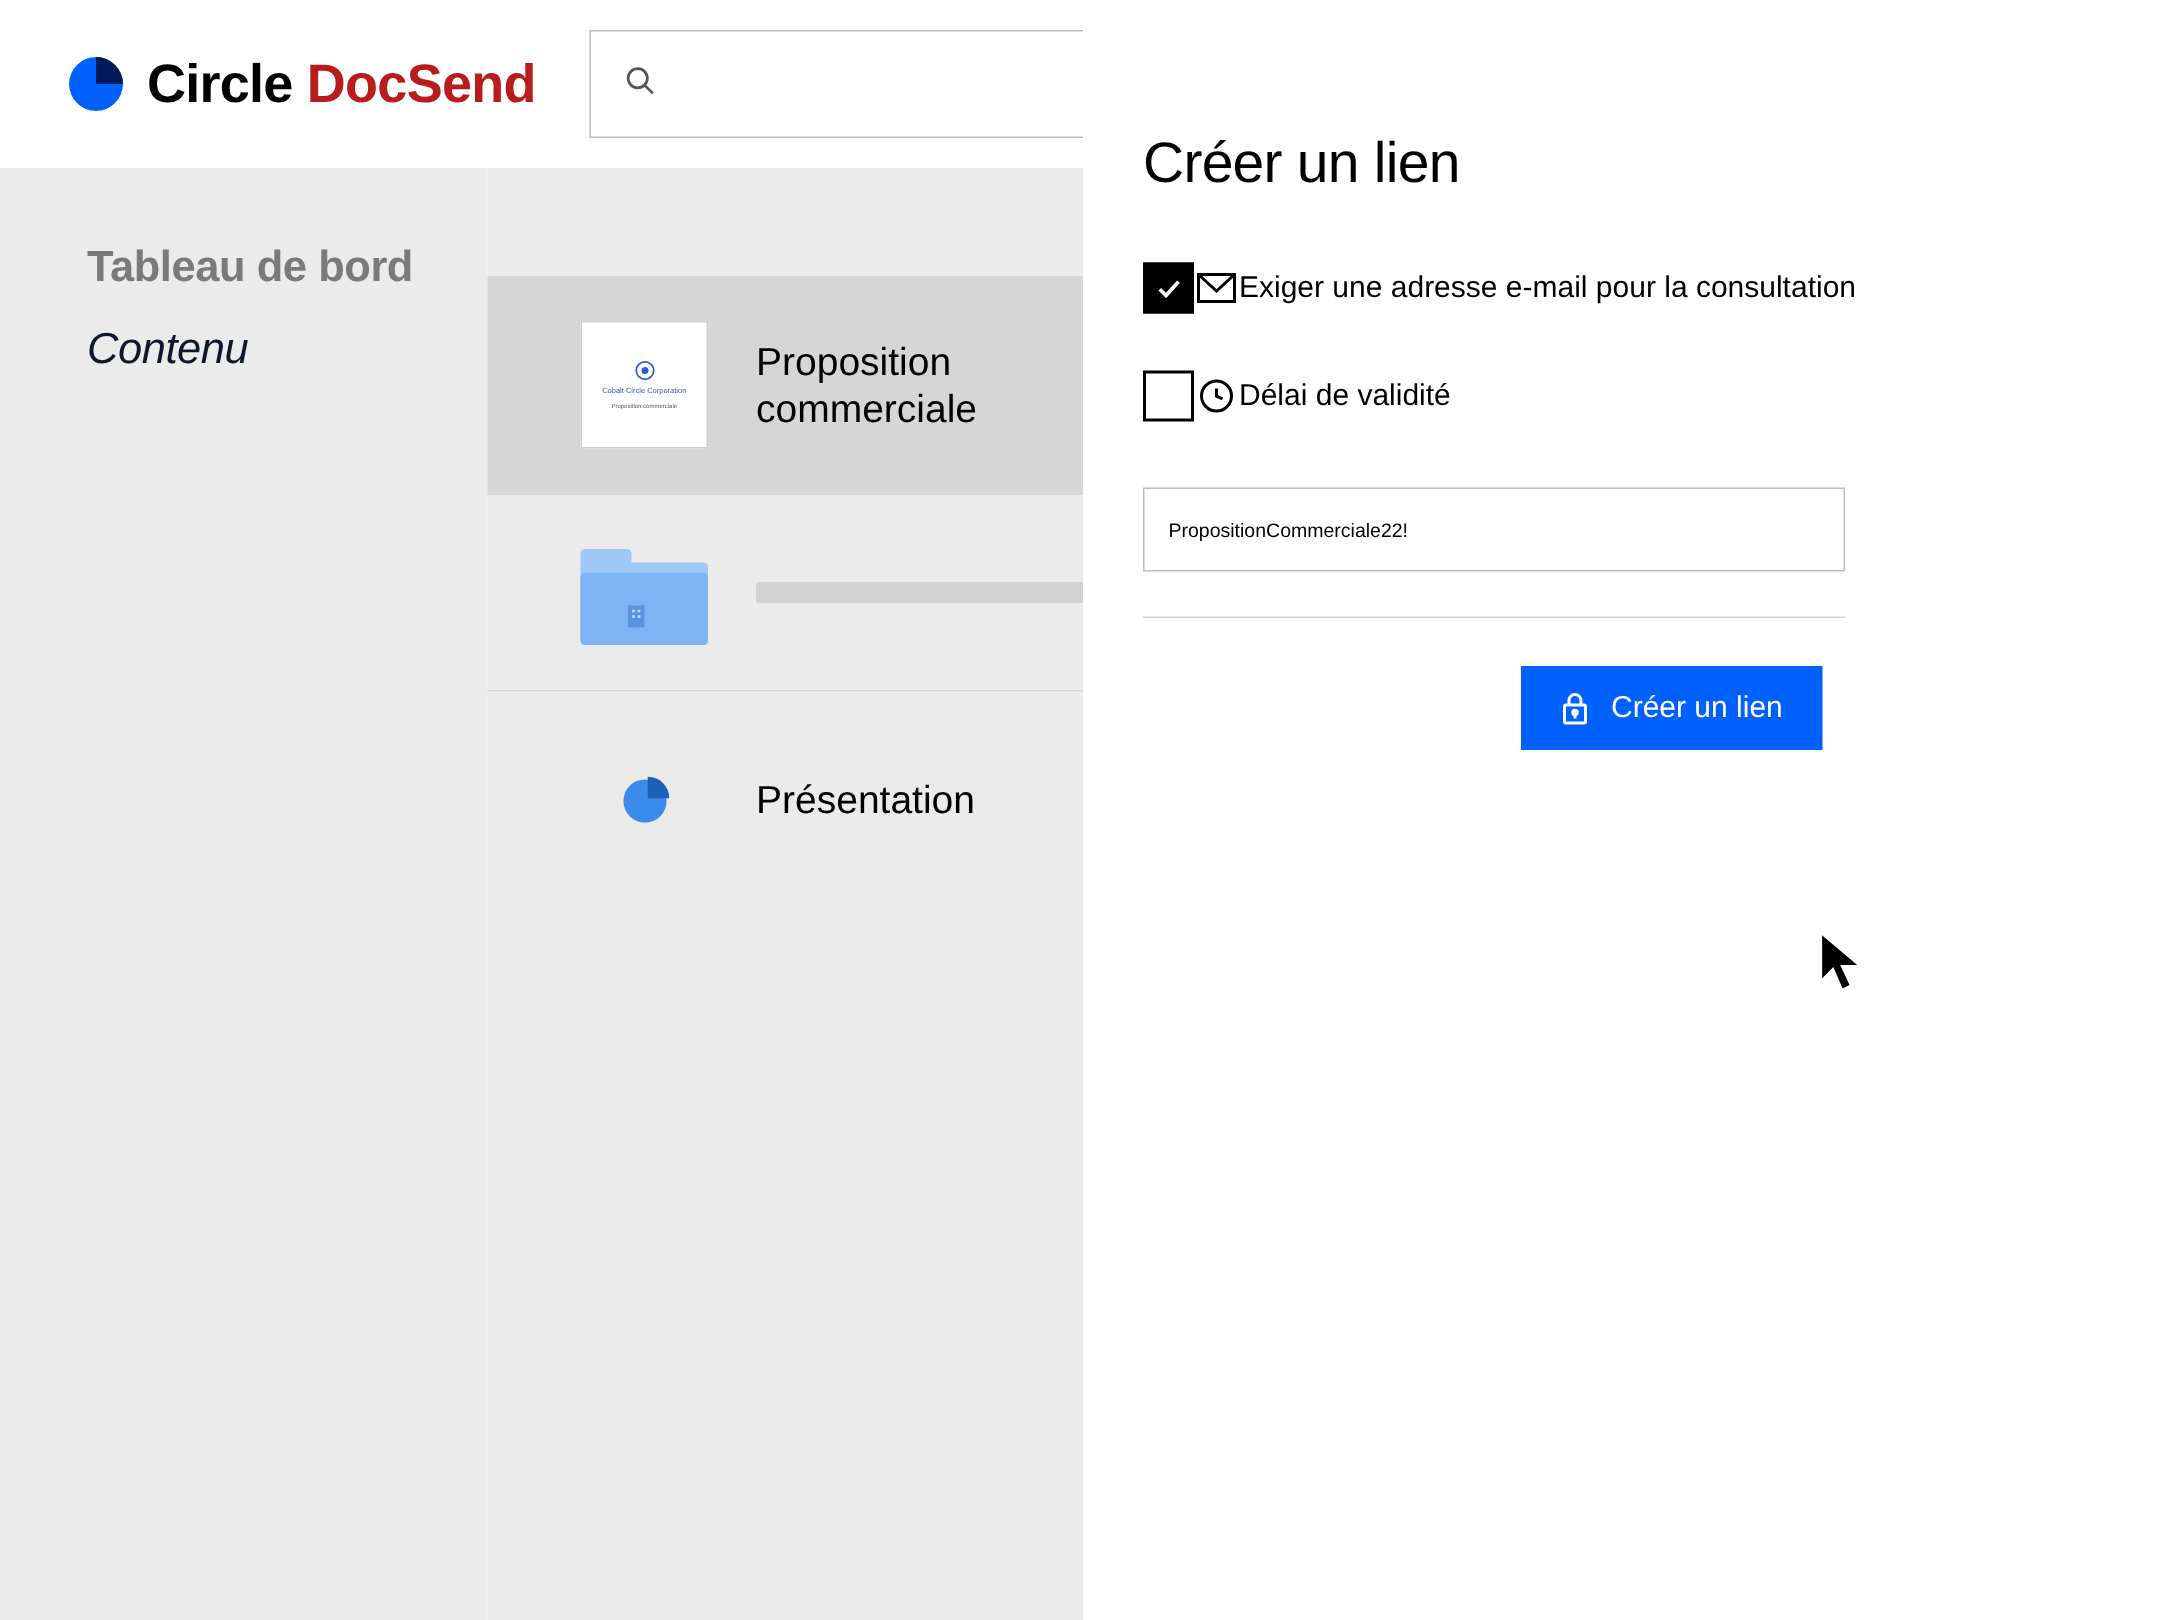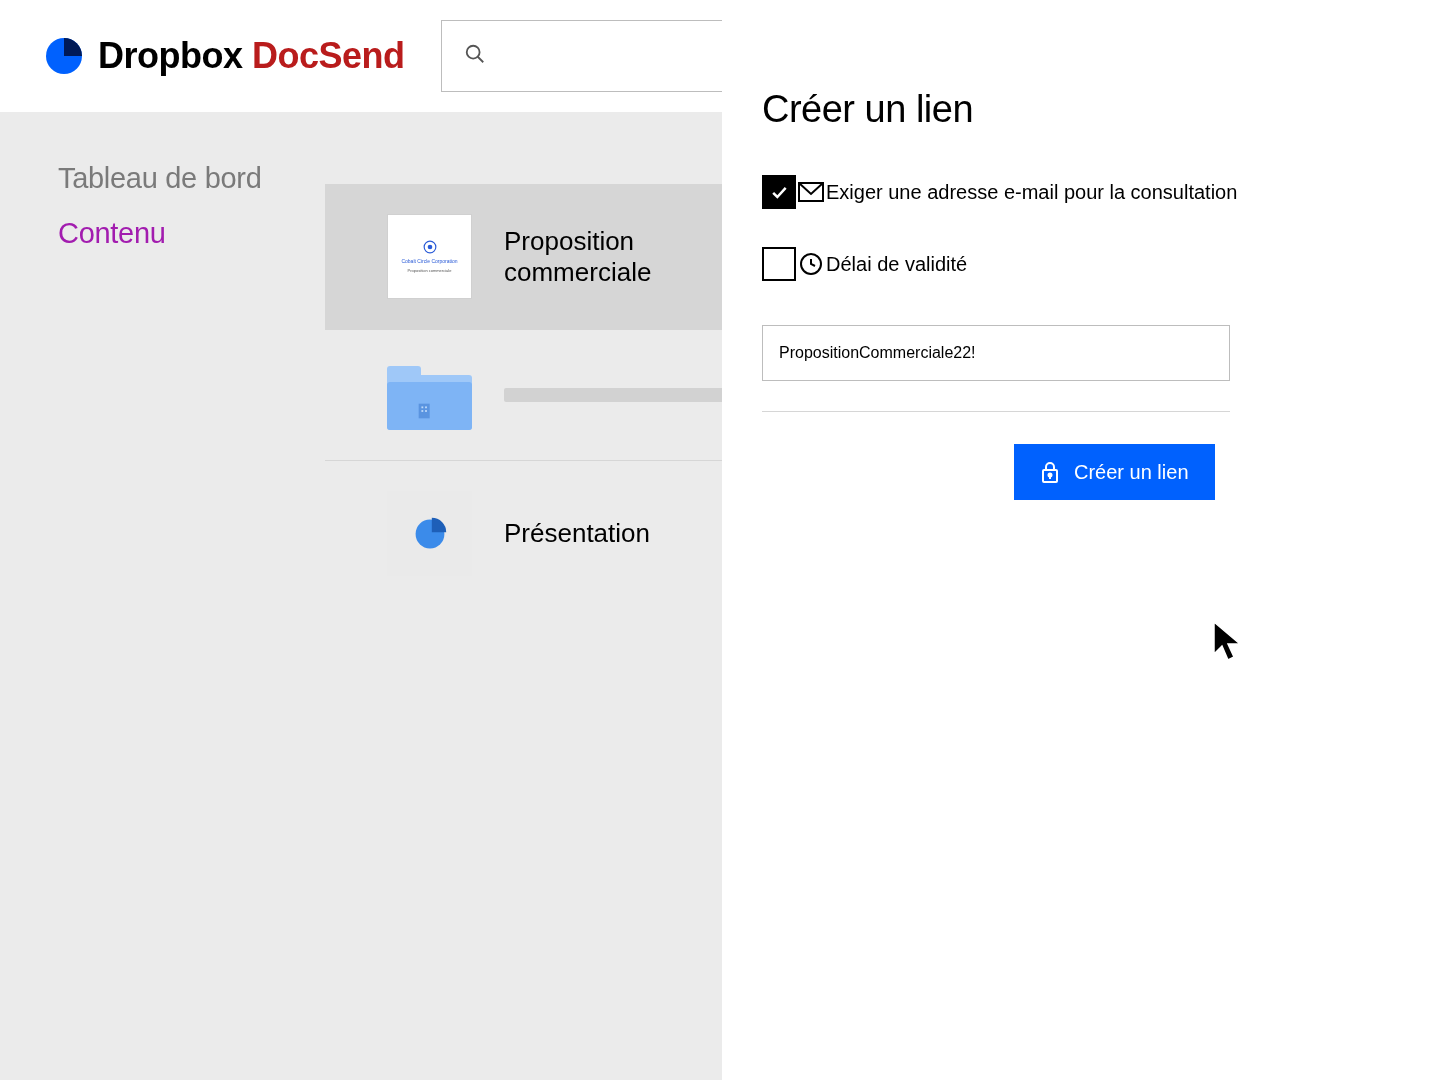--- a/index.html
+++ b/index.html
@@ -6,22 +6,22 @@
   html, body { width: 1440px; height: 1080px; font-family: -apple-system, BlinkMacSystemFont, "Segoe UI", Helvetica, Arial, sans-serif; color: #000; background: #fff; overflow: hidden; }
   .header { height: 112px; display: flex; align-items: center; padding: 0 44px; background: #fff; }
   .logo-wrap { display: flex; align-items: center; gap: 14px; }
   .brand { font-size: 36px; font-weight: 700; letter-spacing: -0.5px; }
   .brand-primary { color: #000; }
   .brand-accent { color: #b91c1c; font-weight: 600; }
   .search-box { margin-left: 36px; border: 1px solid #bdbdbd; width: 600px; height: 72px; display: flex; align-items: center; padding: 0 22px; }
   .search-icon svg { width: 22px; height: 22px; stroke: #555; }
   .body { display: flex; height: calc(1080px - 112px); }
   .sidebar { width: 325px; background: #ebebeb; padding: 50px 0 0 58px; }
-  .sidebar-item { font-size: 29px; color: #7a7a7a; margin-bottom: 22px; cursor: pointer; font-weight: 400; letter-spacing: -0.3px; }
-  .sidebar-item.active { color: #a21caf; font-weight: 500; }
+  .sidebar-item { font-size: 29px; color: #7a7a7a; margin-bottom: 22px; cursor: pointer; font-weight: 700; letter-spacing: -0.3px; }
+  .sidebar-item.active { color: #0f172a; font-weight: 500; font-style: italic; }
   .main-col { flex: 1; background: #ebebeb; padding: 72px 0 0 0; position: relative; }
   .content-row { display: flex; align-items: center; gap: 32px; padding: 30px 0 30px 62px; border-bottom: 1px solid #d6d6d6; }
   .content-row.selected { background: #d6d6d6; }
   .doc-thumb { width: 85px; height: 85px; background: #fff; border: 1px solid #d0d0d0; display: flex; align-items: center; justify-content: center; flex-direction: column; }
   .doc-thumb-inner { width: 76px; height: 76px; background: #fff; padding: 8px 6px; font-size: 5px; color: #2a5bd7; display:flex; flex-direction:column; align-items:center; justify-content:center; gap:4px;}
   .folder-thumb { width: 85px; height: 70px; position: relative; }
   .folder-back { position:absolute; bottom:0; left:0; width:85px; height:55px; background:#9fc8f8; border-radius:3px;}
   .folder-tab { position:absolute; top:6px; left:0; width:34px; height:12px; background:#9fc8f8; border-radius:3px 3px 0 0;}
   .folder-front{ position:absolute; bottom:0; left:0; width:85px; height:48px; background:#7eb4f5; border-radius:3px;}
   .folder-bldg{position:absolute; bottom:8px; left:28px; width:22px; height:22px;}
@@ -30,36 +30,36 @@
   .row-placeholder { width: 220px; height: 14px; background: #d2d2d2; border-radius: 2px; }
   .panel { position: absolute; top: 0; right: 0; width: 718px; height: 1080px; background: #fff; }
   .panel-inner { padding: 88px 40px 0 40px; }
   .panel-title { font-size: 38px; font-weight: 400; letter-spacing: -0.5px; margin-bottom: 44px; }
   .opt-row { display: flex; align-items: center; margin-bottom: 38px; }
   .cb { width: 34px; height: 34px; border: 2px solid #000; display:flex; align-items:center; justify-content:center; cursor:pointer; flex-shrink:0;}
   .cb.checked { background:#000; }
   .cb.checked svg { stroke:#fff; }
   .opt-icon { width: 30px; display:flex; justify-content:center; flex-shrink:0;}
   .opt-label { font-size: 20px; line-height: 1.3; }
-  .passcode-input { width: 468px; height: 56px; border:1px solid #bdbdbd; padding: 1px 16px; font-size: 16px; margin-top: 6px; }
+  .passcode-input { width: 468px; height: 56px; border:1px solid #bdbdbd; padding: 1px 16px; font-size: 13px; margin-top: 6px; }
   .panel-divider { border:none; border-top:1px solid #d6d6d6; margin: 30px 0 32px 0; width:468px;}
   .create-btn { background:#0061FE; color:#fff; border:none; height:56px; padding: 0 26px; font-size:20px; font-weight:500; display:flex; align-items:center; gap:14px; cursor:pointer; margin-left:252px;}
   .cursor-overlay { position:absolute; top:620px; left:1210px; pointer-events:none; }
 </style>
 </head>
 <body>
 
 <div class="header">
   <div class="logo-wrap">
     <svg width="40" height="40" viewBox="0 0 40 40">
       <circle cx="20" cy="20" r="18" fill="#0061FE"></circle>
       <path d="M20 2 A18 18 0 0 1 38 20 L20 20 Z" fill="#001a57"></path>
     </svg>
     <span class="brand">
-      <span class="brand-primary">Dropbox</span>
+      <span class="brand-primary">Circle</span>
       <span class="brand-accent">DocSend</span>
     </span>
   </div>
   <div class="search-box">
     <span class="search-icon">
       <svg viewBox="0 0 24 24" fill="none" stroke-width="2">
           <circle cx="10" cy="10" r="7"></circle>
           <line x1="21" y1="21" x2="15" y2="15"></line>
         </svg>
     </span>

